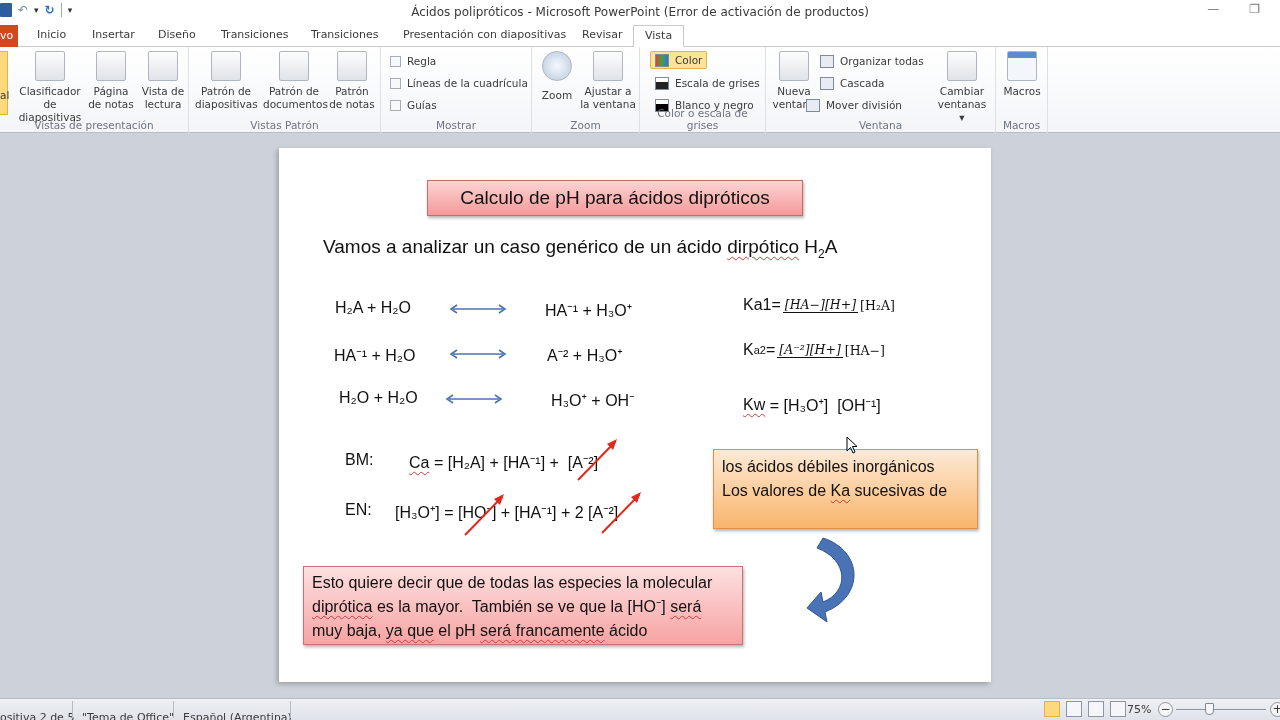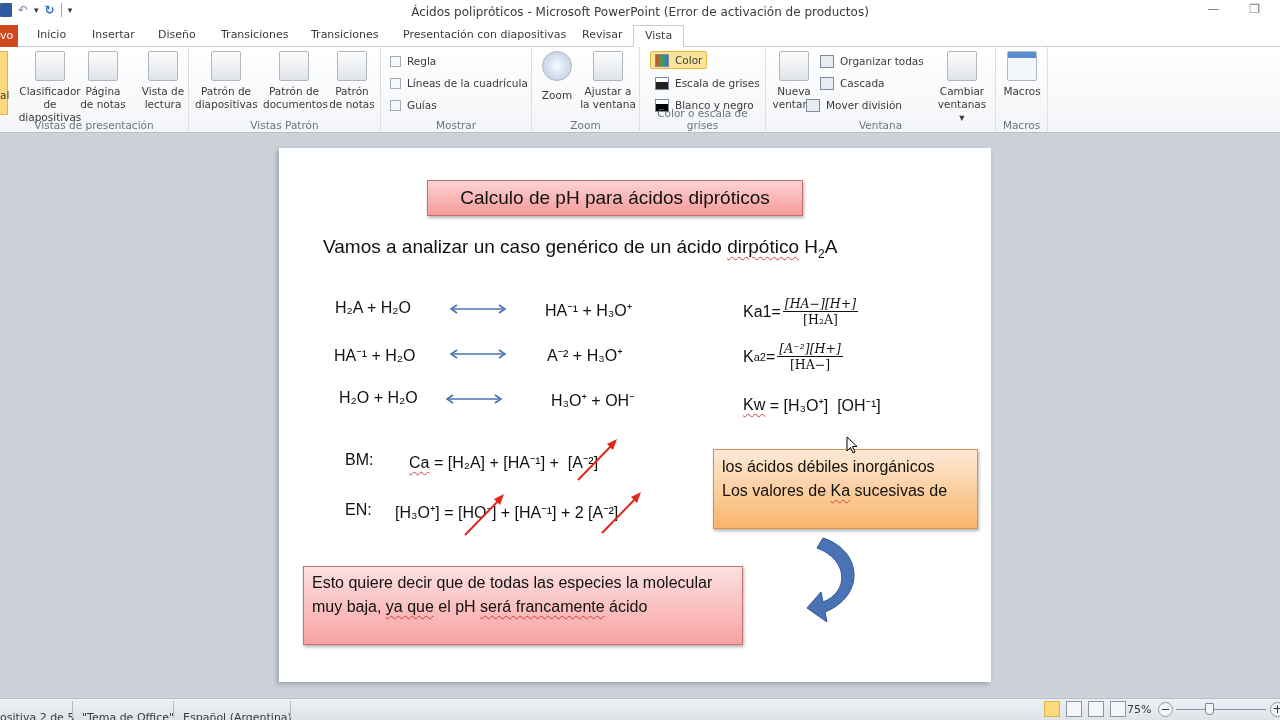--- a/index.html
+++ b/index.html
@@ -43,21 +43,21 @@
 
   .title-box { position: absolute; left: 148px; top: 32px; width: 376px; height: 36px; background: linear-gradient(#fcd3d3, #f59a9a); border: 1px solid #c96b6b; box-shadow: 1px 2px 3px rgba(0,0,0,0.3); text-align: center; font-size: 19px; line-height: 34px; }
   .subtitle { position: absolute; left: 44px; top: 88px; font-size: 19px; }
   .squig { text-decoration: underline wavy #d43a3a; text-decoration-thickness: 1px; text-underline-offset: 3px; }
 
   .eq { position: absolute; font-size: 16px; }
   .arrow { position: absolute; width: 58px; height: 10px; }
   .arrow svg { display: block; }
 
   .ka { position: absolute; left: 464px; font-size: 16px; display: flex; align-items: center; }
-  .frac { display: inline-flex; flex-direction: column; align-items: center; font-family: "DejaVu Serif", serif; font-size: 12.5px; margin-left: 2px; }
+  .frac { display: inline-flex; flex-direction: row; align-items: center; font-family: "DejaVu Serif", serif; font-size: 12.5px; margin-left: 2px; }
   .frac .num { border-bottom: 1px solid #111; padding: 0 2px; font-style: italic; }
   .frac .den { padding: 0 2px; }
 
   .box-orange { position: absolute; left: 434px; top: 301px; width: 265px; height: 80px; background: linear-gradient(#fde9d6, #f9b56b); border: 1px solid #d9934a; box-shadow: 1px 2px 3px rgba(0,0,0,0.3); padding: 5px 8px; font-size: 16px; line-height: 24px; }
   .box-pink { position: absolute; left: 24px; top: 418px; width: 440px; height: 79px; background: linear-gradient(#fde0e0, #f7a3a3); border: 1px solid #c97272; box-shadow: 1px 2px 3px rgba(0,0,0,0.3); padding: 4px 8px; font-size: 16px; line-height: 24px; }
   .curve-arrow { position: absolute; left: 524px; top: 388px; width: 60px; height: 92px; }
   .red-arrow { position: absolute; }
   .cursor { position: absolute; left: 846px; top: 436px; width: 12px; height: 18px; }
 
   
@@ -106,21 +106,21 @@
 <div class="ribbon">
 
   <div class="group" style="left:0;width:189px">
     <div class="normal-btn"></div>
     <div class="normal-label">al</div>
     <div class="bigbtn" style="left:12px;width:76px">
       <div class="ico"></div>
       <div>Clasificador de</div>
       <div>diapositivas</div>
     </div>
-    <div class="bigbtn" style="left:80px;width:46px">
+    <div class="bigbtn" style="left:88px;width:46px">
       <div class="ico"></div>
       <div>Página</div>
       <div>de notas</div>
     </div>
     <div class="bigbtn" style="left:141px;width:44px">
       <div class="ico"></div>
       <div>Vista de</div>
       <div>lectura</div>
     </div>
     <div class="group-label">Vistas de presentación</div>
@@ -312,20 +312,21 @@
     <div>los ácidos débiles inorgánicos</div>
     <div><span>Los valores de </span><span class="squig">Ka</span><span> sucesivas de</span></div>
   </div>
 
   <svg class="curve-arrow" viewBox="0 0 60 92">
     <path d="M20 2 C 60 15, 62 60, 22 76 L 24 86 L 4 72 L 18 56 L 20 66 C 46 56, 46 24, 14 12 Z" fill="#4a73b5" stroke="#2f5597" stroke-width="1"></path>
   </svg>
 
   <div class="box-pink">
     <div>Esto quiere decir que de todas las especies la molecular</div>
+    <div style="white-space:pre"><span class="squig">diprótica</span><span> es la mayor.  También se ve que la [HO⁻] </span><span class="squig">será</span></div>
     <div style="white-space:pre"><span>muy baja, </span><span class="squig">ya que</span><span> el pH </span><span class="squig">será francamente</span><span> ácido</span></div>
   </div>
 </div>
 
 <svg class="cursor" viewBox="0 0 12 18">
   <path d="M1 1 L1 15 L4.5 11.5 L7 17 L9 16 L6.5 10.5 L11 10.5 Z" fill="#fff" stroke="#000" stroke-width="1"></path>
 </svg>
 
 <div class="statusbar">
   <div class="sb-item" style="left:0">ositiva 2 de 5</div>

